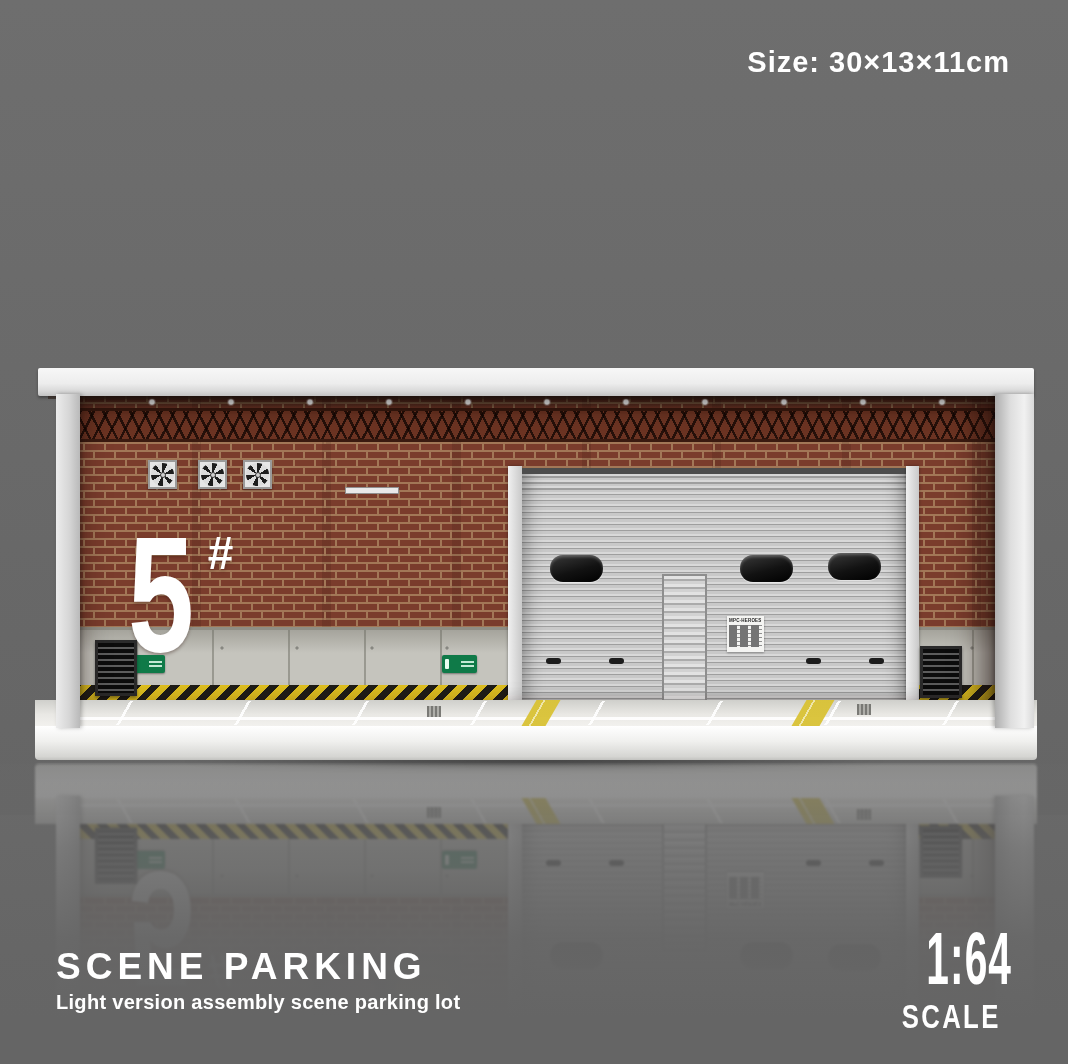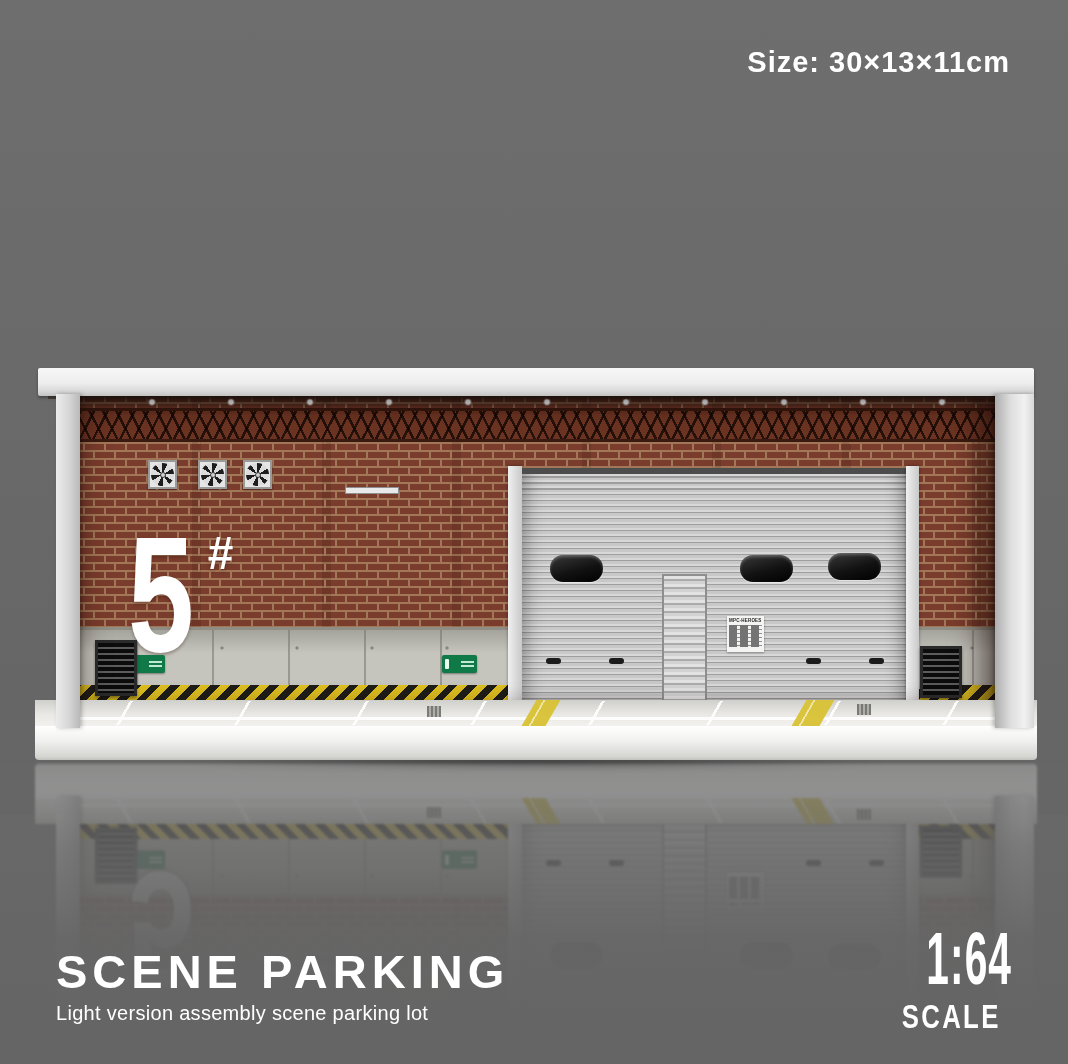--- a/index.html
+++ b/index.html
@@ -148,22 +148,22 @@
   
   .ground-shadow{position:absolute;left:60px;right:60px;top:752px;height:22px;z-index:3;
     background:radial-gradient(ellipse 50% 50% at 50% 40%,rgba(0,0,0,.42),rgba(0,0,0,0) 75%);filter:blur(3px);}
   .reflection{position:absolute;left:38px;top:764px;width:996px;height:392px;z-index:1;}
   .reflection .model{left:0;top:0;transform:scaleY(-1);transform-origin:50% 50%;opacity:.55;filter:blur(1.1px) saturate(.85) brightness(.95);}
   .reflection-fade{position:absolute;left:0;right:0;top:764px;height:300px;z-index:2;
     background:linear-gradient(to bottom,rgba(104,104,104,.30) 0%,rgba(103,103,103,.72) 28%,rgba(102,102,102,.96) 58%,#656565 85%);}
 
   
   .footer-title{position:absolute;left:56px;top:948px;z-index:8;color:#ffffff;}
-  .footer-title .title{font-size:47px;font-weight:800;letter-spacing:5px;line-height:1.04;}
-  .footer-title .subtitle{font-size:20px;font-weight:400;letter-spacing:.3px;margin-top:5px;}
+  .footer-title .title{font-size:37px;font-weight:800;letter-spacing:5px;line-height:1.04;}
+  .footer-title .subtitle{font-size:20px;font-weight:700;letter-spacing:.3px;margin-top:5px;}
   .scale-block{position:absolute;right:56px;top:922px;z-index:8;color:#ffffff;text-align:center;}
   .scale-block .ratio{font-size:74px;font-weight:700;line-height:1;transform:scaleX(.55);transform-origin:right center;letter-spacing:2px;}
   .scale-block .scale-word{font-size:33px;font-weight:700;letter-spacing:3px;transform:scaleX(.78);transform-origin:right center;margin-top:2px;}
 </style>
 </head>
 <body>
 
 <div class="scene">
 
   <div class="size-label">Size: 30×13×11cm</div>

